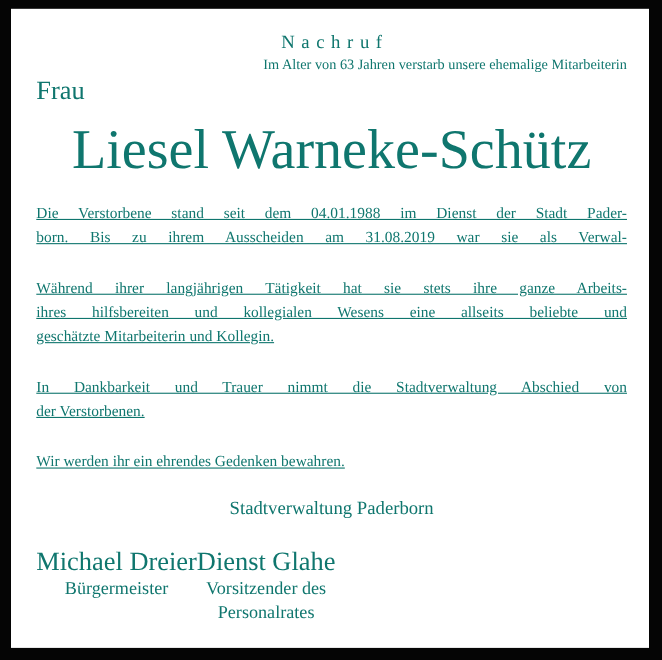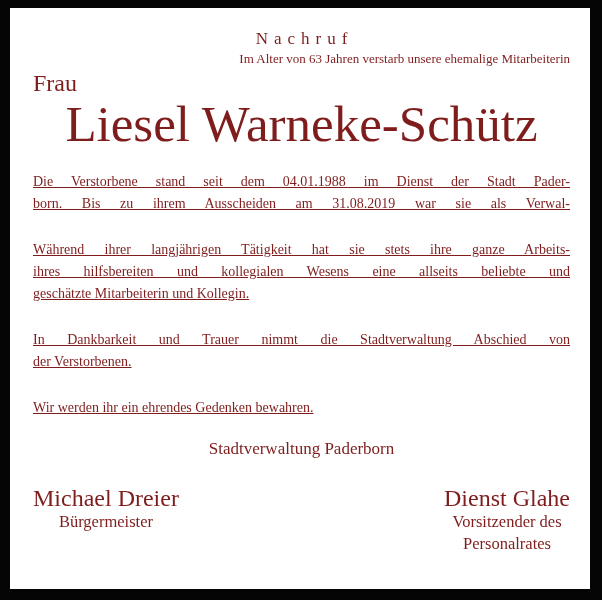--- a/index.html
+++ b/index.html
@@ -6,21 +6,21 @@
     margin: 0;
     padding: 0;
     background: #000;
   }
   .frame {
     position: relative;
     width: 602px;
     height: 600px;
     background: #050505;
     font-family: "Liberation Serif", "DejaVu Serif", serif;
-    color: #7f1d1d;
+    color: #0f766e;
     overflow: hidden;
   }
   .paper {
     position: absolute;
     top: 8px;
     left: 10px;
     right: 12px;
     bottom: 11px;
     background: #ffffff;
     box-sizing: border-box;
@@ -44,21 +44,21 @@
     text-align: left;
     font-size: 24px;
     line-height: 27px;
   }
   .deceased-name {
     text-align: center;
     font-size: 51px;
     line-height: 55px;
     font-weight: 400;
     white-space: nowrap;
-    margin: 0;
+    margin: 13px;
   }
   .body-paragraphs {
     margin-top: 19px;
     font-size: 14px;
     line-height: 22px;
     text-decoration: underline;
   }
   .para + .para {
     margin-top: 24px;
   }
@@ -72,23 +72,22 @@
   }
   .organization {
     margin-top: 16px;
     text-align: center;
     font-size: 17px;
     line-height: 28px;
   }
   .signatures {
     margin-top: 22px;
     display: flex;
-    justify-content: space-between;
+    justify-content: flex-start;
     align-items: flex-start;
-    gap: 45px;
   }
   .sig-block {
     text-align: center;
   }
   .sig-name {
     font-size: 24px;
     line-height: 26px;
     white-space: nowrap;
   }
   .sig-title {

